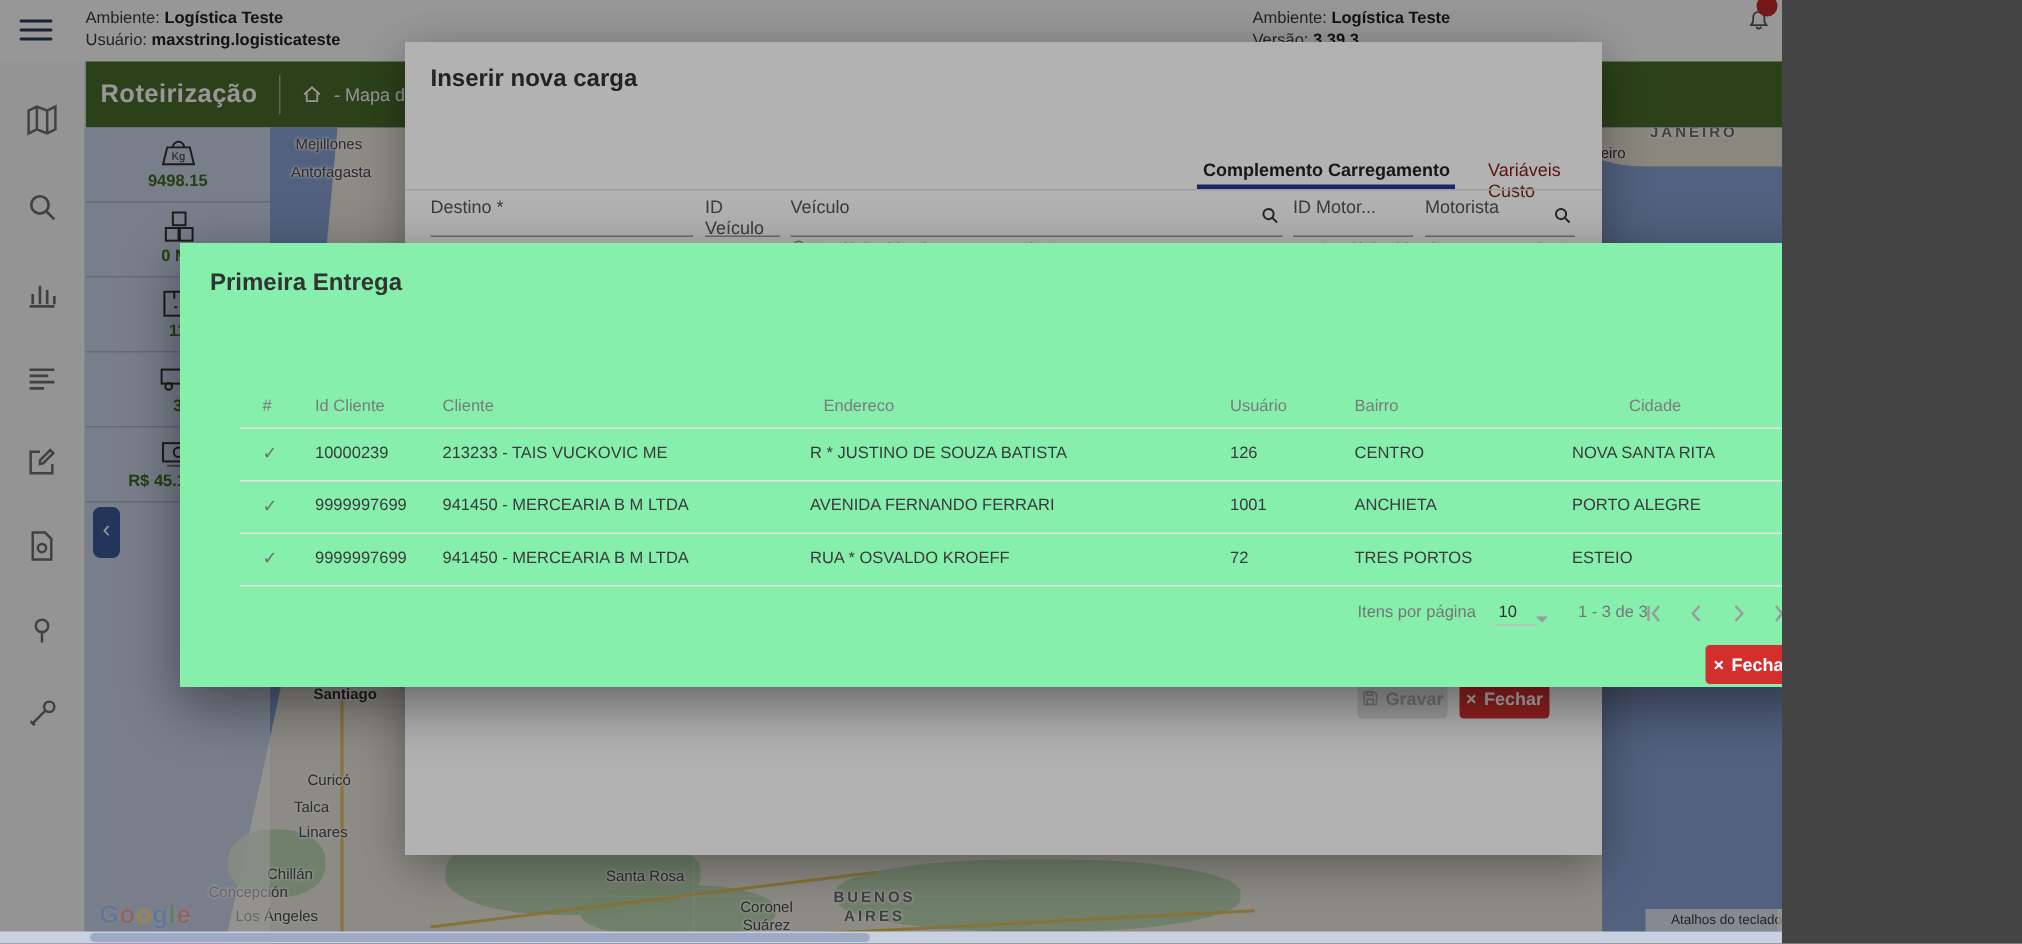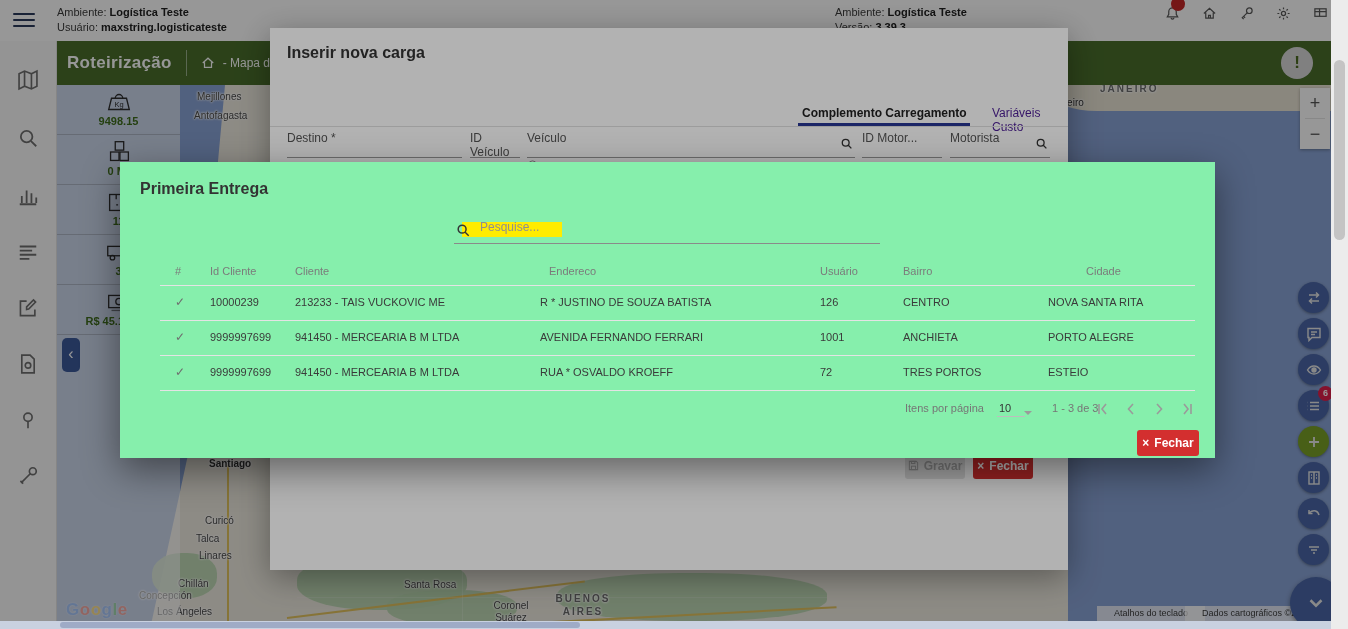--- a/index.html
+++ b/index.html
@@ -1,17 +1,17 @@
 <!DOCTYPE html>
 <html><head>
 <meta charset="utf-8">
 <style>
   * { margin:0; padding:0; box-sizing:border-box; }
   body { font-family:"Liberation Sans", sans-serif; background:#444; }
-  #screen { position:relative; width:1348px; height:629px; overflow:hidden; background:#fff; }
+  #screen { position:relative; width:1188px; height:629px; overflow:hidden; background:#fff; }
   .abs { position:absolute; }
 
   
   #header { left:0; top:0; width:1348px; height:41px; background:#fff; }
   .hamburger { left:13px; top:13px; width:22px; height:14px; cursor:pointer; }
   .hamburger span { display:block; height:2px; background:#2b3a5c; margin-bottom:4px; border-radius:1px; }
   .hdr-block { font-size:11px; color:#3c3c3c; line-height:15px; }
   .hdr-block b { color:#222; }
   .hdr-icons { right:20px; top:6px; display:flex; gap:22px; color:#5a5a5a; }
   .hdr-icons svg { width:15px; height:15px; }
@@ -60,21 +60,21 @@
   #fab-collapse { left:1290px; top:577px; width:52px; height:52px; border-radius:50%; background:#4a67a8; color:#e8e8e8; display:flex; align-items:center; justify-content:center; cursor:pointer; box-shadow:0 2px 5px rgba(0,0,0,.4); }
   #fab-collapse svg { width:22px; height:22px; }
 
   
   #overlay1 { left:0; top:0; width:1348px; height:629px; background:rgba(0,0,0,.15); z-index:10; }
   #overlay2 { left:0; top:0; width:1348px; height:629px; background:rgba(0,0,0,.30); z-index:30; }
 
   
   #modal-carga { left:270px; top:28px; width:798px; height:542px; background:#fff; z-index:20; box-shadow:0 8px 30px rgba(0,0,0,.35); }
   .mc-title { position:absolute; left:17px; top:16px; font-size:16px; font-weight:bold; color:#333; }
-  .mc-tab { position:absolute; top:78px; font-size:12px; color:#4c1d95; cursor:pointer; }
+  .mc-tab { position:absolute; top:78px; font-size:12px; color:#7f1d1d; cursor:pointer; }
   .mc-tab.active { color:#222; font-weight:bold; }
   .mc-tab-underline { position:absolute; left:528px; top:95px; width:172px; height:3px; background:#283593; }
   .mc-divider { position:absolute; left:0; top:98px; width:798px; height:1px; background:#e0e0e0; }
   .field { position:absolute; top:103px; border-bottom:1px solid #9a9a9a; height:27px; font-size:12px; color:#555; }
   .field .q { position:absolute; right:2px; top:6px; }
   .hint { position:absolute; top:132px; font-size:8px; color:#8f8f8f; display:flex; align-items:center; gap:4px; }
   .mc-footer-check { position:absolute; left:18px; top:432px; display:flex; align-items:center; gap:9px; font-size:13px; color:#2f2f2f; }
   .cbox { width:14px; height:14px; border:2px solid #6a6a6a; border-radius:2px; background:#fff; cursor:pointer; }
   .btn { position:absolute; top:424px; height:27px; border-radius:3px; font-size:12px; font-weight:bold; display:flex; align-items:center; justify-content:center; gap:5px; cursor:pointer; }
   #btn-gravar { left:635px; width:60px; background:#e4e4e4; color:#a9a9a9; }
@@ -378,28 +378,20 @@
       <span>×</span>
       <span>Fechar</span>
     </div>
   </div>
 
   <div id="overlay2" class="abs"></div>
 
   <div id="modal-entrega" class="abs">
     <div class="me-title">Primeira Entrega</div>
 
-    <div class="me-search">
-      <span class="hl-bg"></span>
-      <svg viewBox="0 0 16 16" fill="none" stroke="currentColor" stroke-width="1.7">
-          <circle cx="7" cy="7" r="4.5"></circle>
-          <path d="M10.5 10.5L14.5 14.5"></path>
-        </svg>
-      <input type="text" placeholder="Pesquise..." style="">
-    </div>
 
     <span class="tbl-head" style="left:55px;">#</span>
     <span class="tbl-head" style="left:90px;">Id Cliente</span>
     <span class="tbl-head" style="left:175px;">Cliente</span>
     <span class="tbl-head" style="left:429px;">Endereco</span>
     <span class="tbl-head" style="left:700px;">Usuário</span>
     <span class="tbl-head" style="left:783px;">Bairro</span>
     <span class="tbl-head" style="left:928px;margin-left:38px;">Cidade</span>
     <div class="tbl-sep" style="top:123px;"></div>
 

